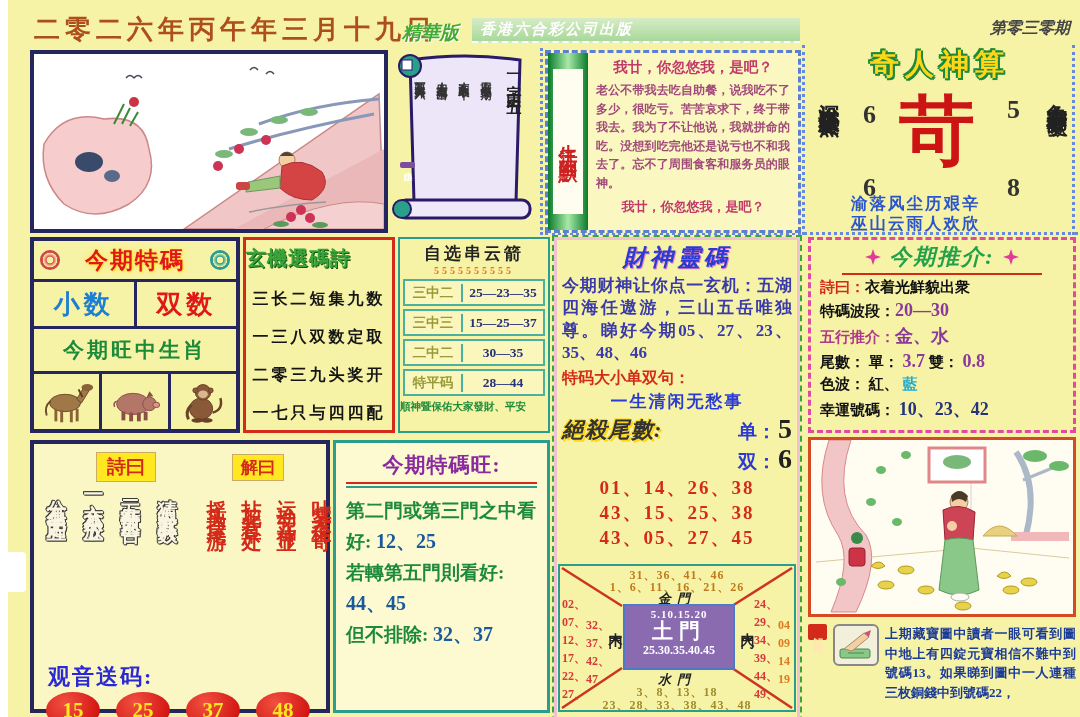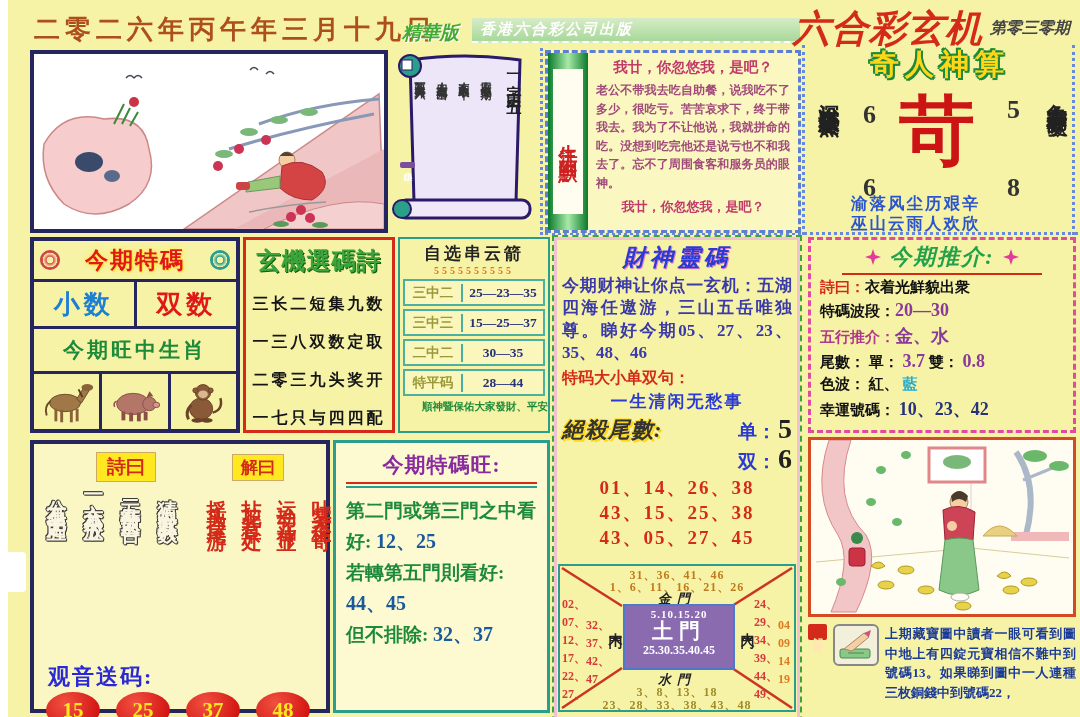--- a/index.html
+++ b/index.html
@@ -62,31 +62,31 @@
   .special-cell { flex:1; display:flex; align-items:center; justify-content:center; font-size:26px; font-weight:bold; letter-spacing:4px; }
   .special-cell.first { border-right:3px solid #26265e; color:#1d7fd4; }
   .special-cell.second { color:#e01818; }
   .special-zodiac { height:42px; display:flex; align-items:center; justify-content:center; font-size:21px; font-weight:bold; color:#1d8a3a; letter-spacing:3px; }
   .special-animals { display:flex; height:58px; border-top:3px solid #26265e; }
   .animal-cell { flex:1; display:flex; align-items:center; justify-content:center; }
   .animal-cell + .animal-cell { border-left:3px solid #26265e; }
 
   
   .poembox { left:243px; top:237px; width:152px; height:196px; border:3px solid #d42a1a; padding-top:5px; }
-  .poembox-title { text-align:center; font-size:24px; font-weight:bold; color:#3aa53a; letter-spacing:1px; text-shadow:1px 1px 0 #145a14; }
+  .poembox-title { font-size:20px; font-weight:bold; color:#3aa53a; letter-spacing:1px; text-shadow:1px 1px 0 #145a14; }
   .poembox-line { text-align:center; font-size:16px; font-weight:bold; color:#151515; letter-spacing:3px; margin-top:17px; }
 
   
   .serial { left:398px; top:237px; width:152px; height:196px; border:2px solid #2a9d8f; padding-top:3px; }
   .serial-title { text-align:center; font-size:17px; font-weight:bold; color:#222; letter-spacing:3px; }
   .serial-fives { text-align:center; font-size:10px; font-weight:bold; color:#e07a20; letter-spacing:3px; }
   .serial-row { display:flex; align-items:center; height:27px; border:2px solid #4ab0a0; margin:3px 3px 0 3px; background:#faf6bc; }
   .serial-label { width:58px; text-align:center; font-size:13.5px; font-weight:bold; color:#9a9a3a; border-right:2px solid #4ab0a0; }
   .serial-value { flex:1; text-align:center; font-size:13.5px; font-weight:bold; color:#26327a; }
-  .serial-footer { text-align:right; font-size:10.5px; font-weight:bold; color:#1d8a3a; margin-top:4px; }
+  .serial-footer { text-align:left; font-size:10.5px; font-weight:bold; color:#1d8a3a; margin-top:4px; }
 
   
   .recommend { left:808px; top:237px; width:268px; height:196px; border:3px dashed #e04aa0; padding:2px 9px; }
   .rec-titlerow { display:flex; align-items:center; justify-content:center; gap:8px; }
   .rec-title { font-size:22px; font-weight:bold; font-style:italic; color:#22a04a; letter-spacing:2px; }
   .rec-underline { height:2px; background:#d42a1a; width:200px; margin:1px auto 2px auto; }
   .rec-row { margin-top:3px; font-size:15px; font-weight:bold; color:#111; white-space:nowrap; }
   .lbl-red { color:#d42a1a; }
   .lbl-mag { color:#b03a8a; }
   .val-purple { color:#8a3a9a; font-size:18px; }
@@ -154,21 +154,20 @@
 <body>
 
 <div class="page">
 
   <div class="abs white-strip"></div>
   <div class="abs white-chip"></div>
 
   <div class="abs date">二零二六年丙午年三月十九日</div>
   <div class="abs edition">精華版</div>
   <div class="abs pubbar">香港六合彩公司出版</div>
-  <div class="abs mtitle">六合彩玄机</div>
   <div class="abs issue">第零三零期</div>
 
   <div class="abs sepv" style="left:540px;top:48px;height:187px;"></div>
   <div class="abs sepv" style="left:802px;top:45px;height:190px;"></div>
   <div class="abs sepv" style="left:1072px;top:45px;height:190px;"></div>
   <div class="abs seph" style="left:545px;top:232px;width:533px;"></div>
 
   <div class="abs painting">
     <svg width="350" height="175" viewBox="0 0 350 175">
       <path d="M150,175 L345,40 L350,175 Z" fill="#f0c6c6" stroke="#cc8888" stroke-width="1.5"></path>

